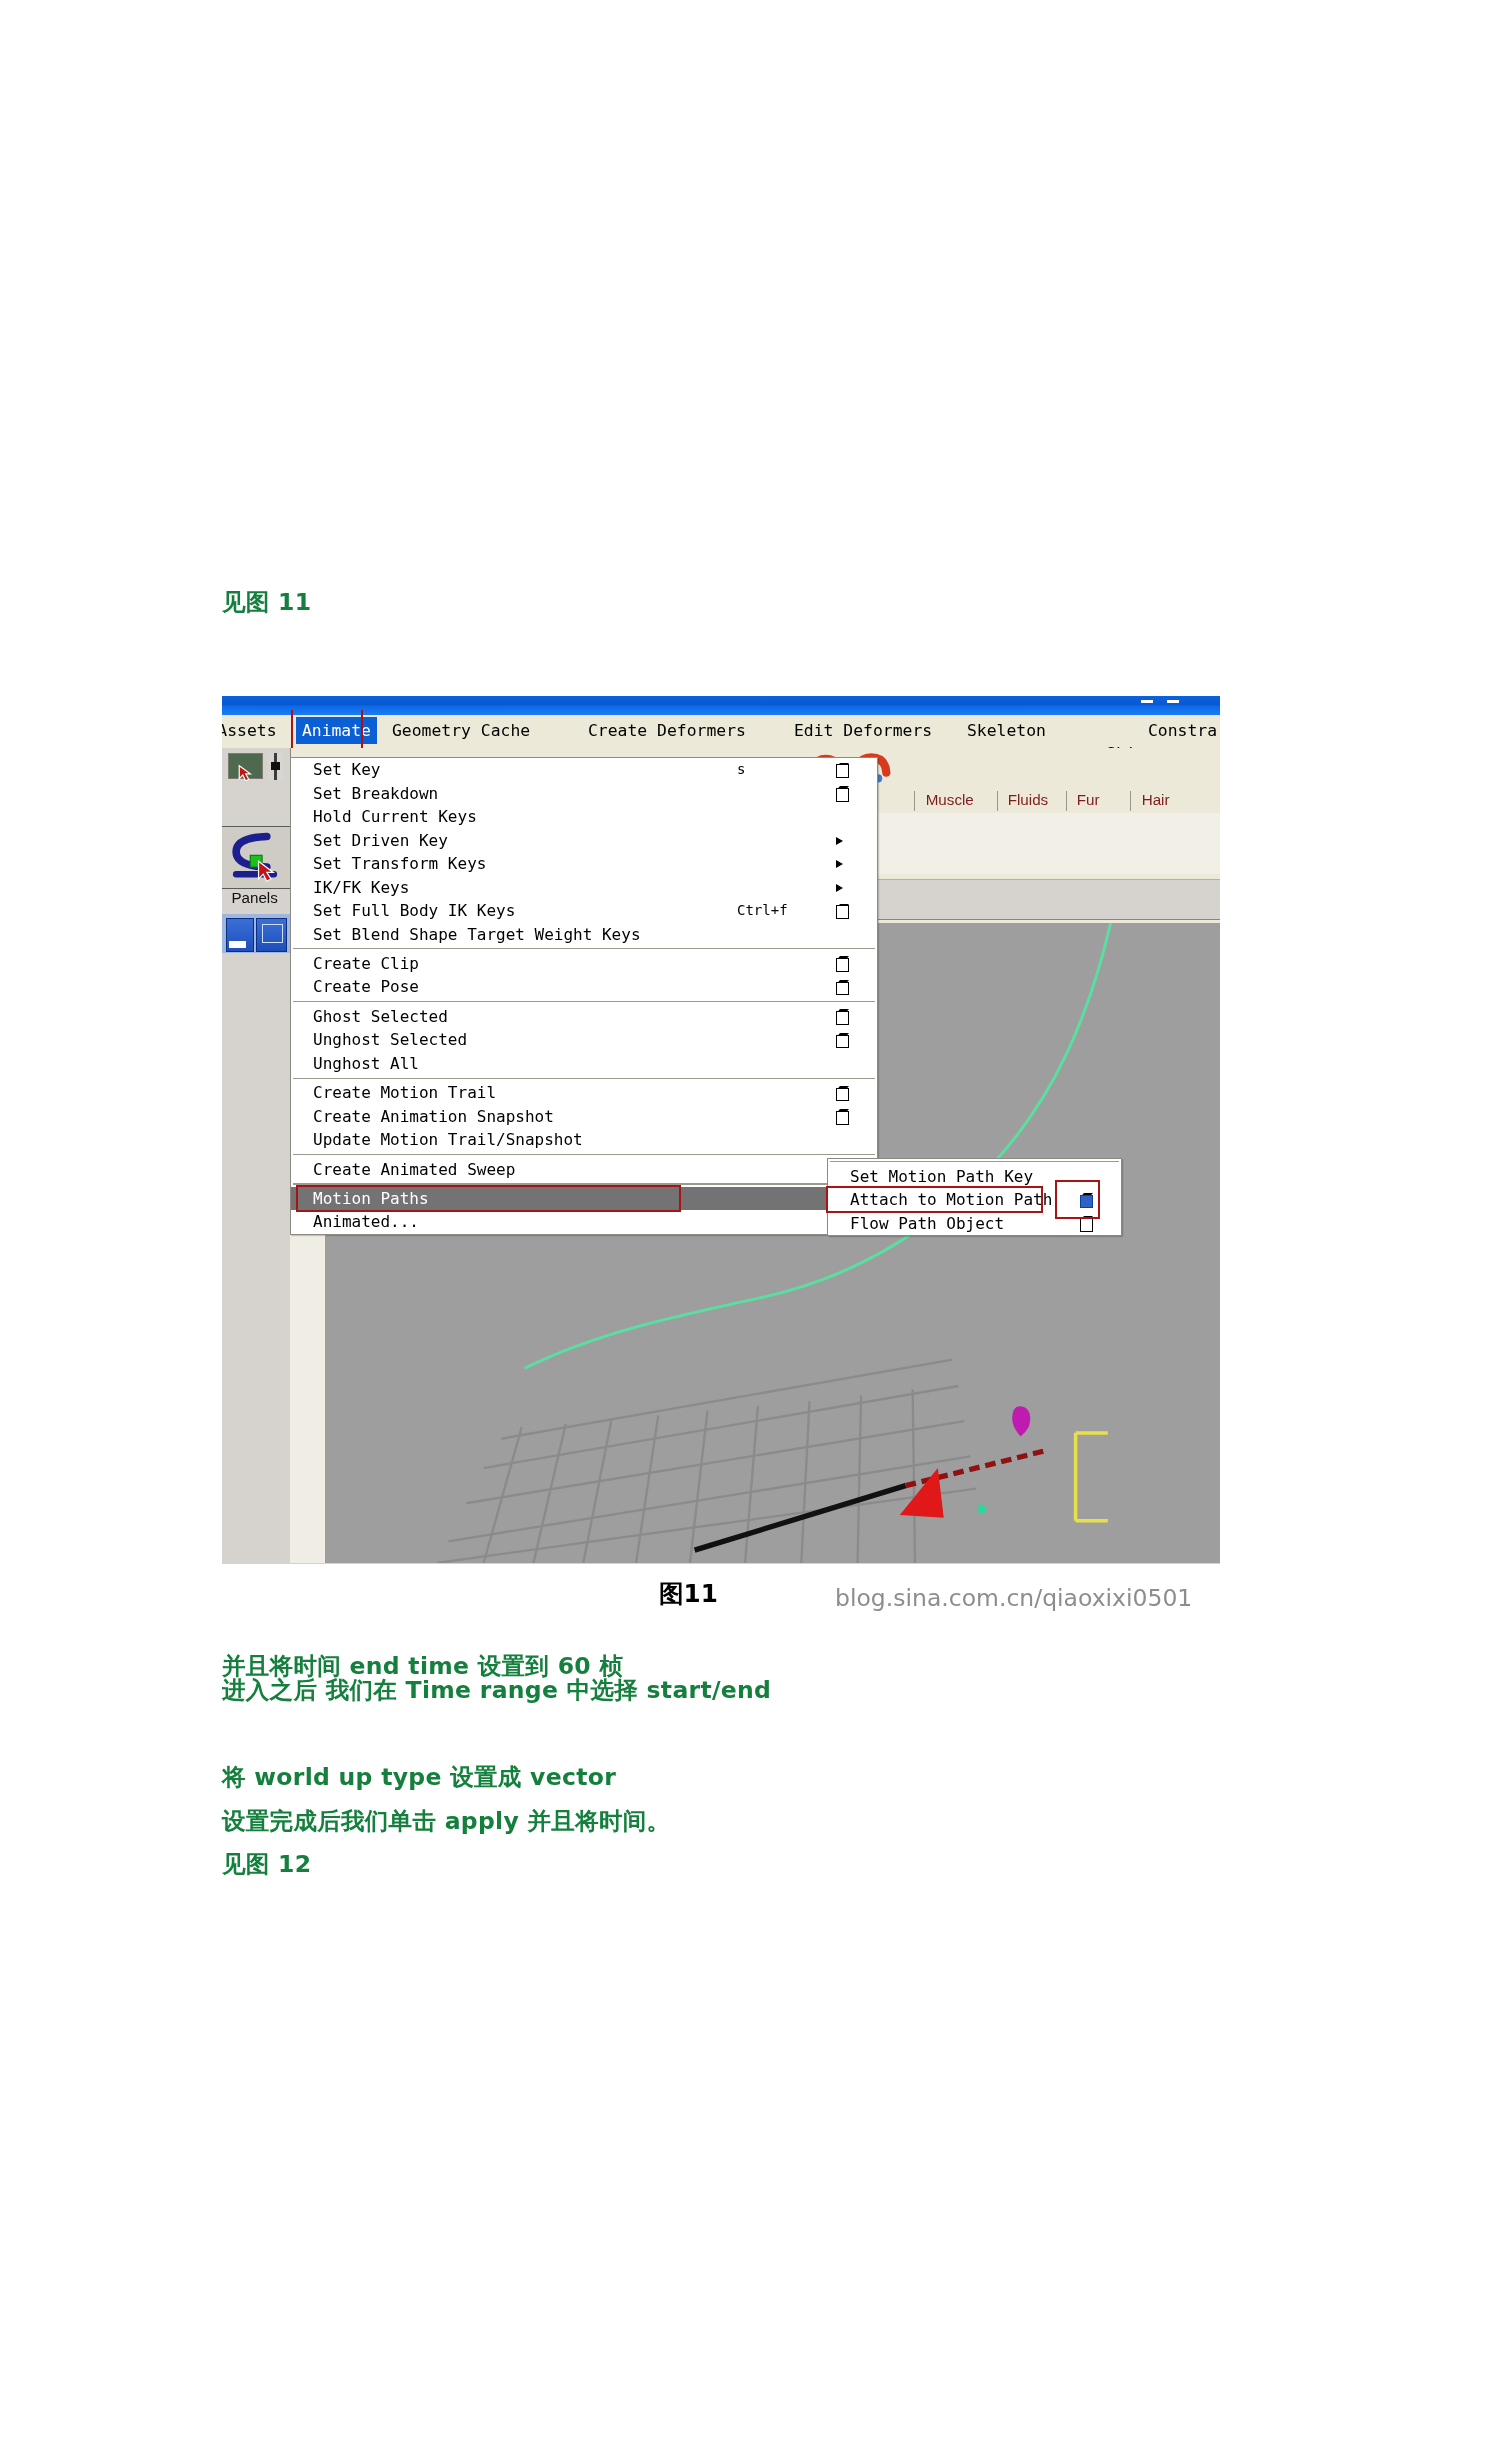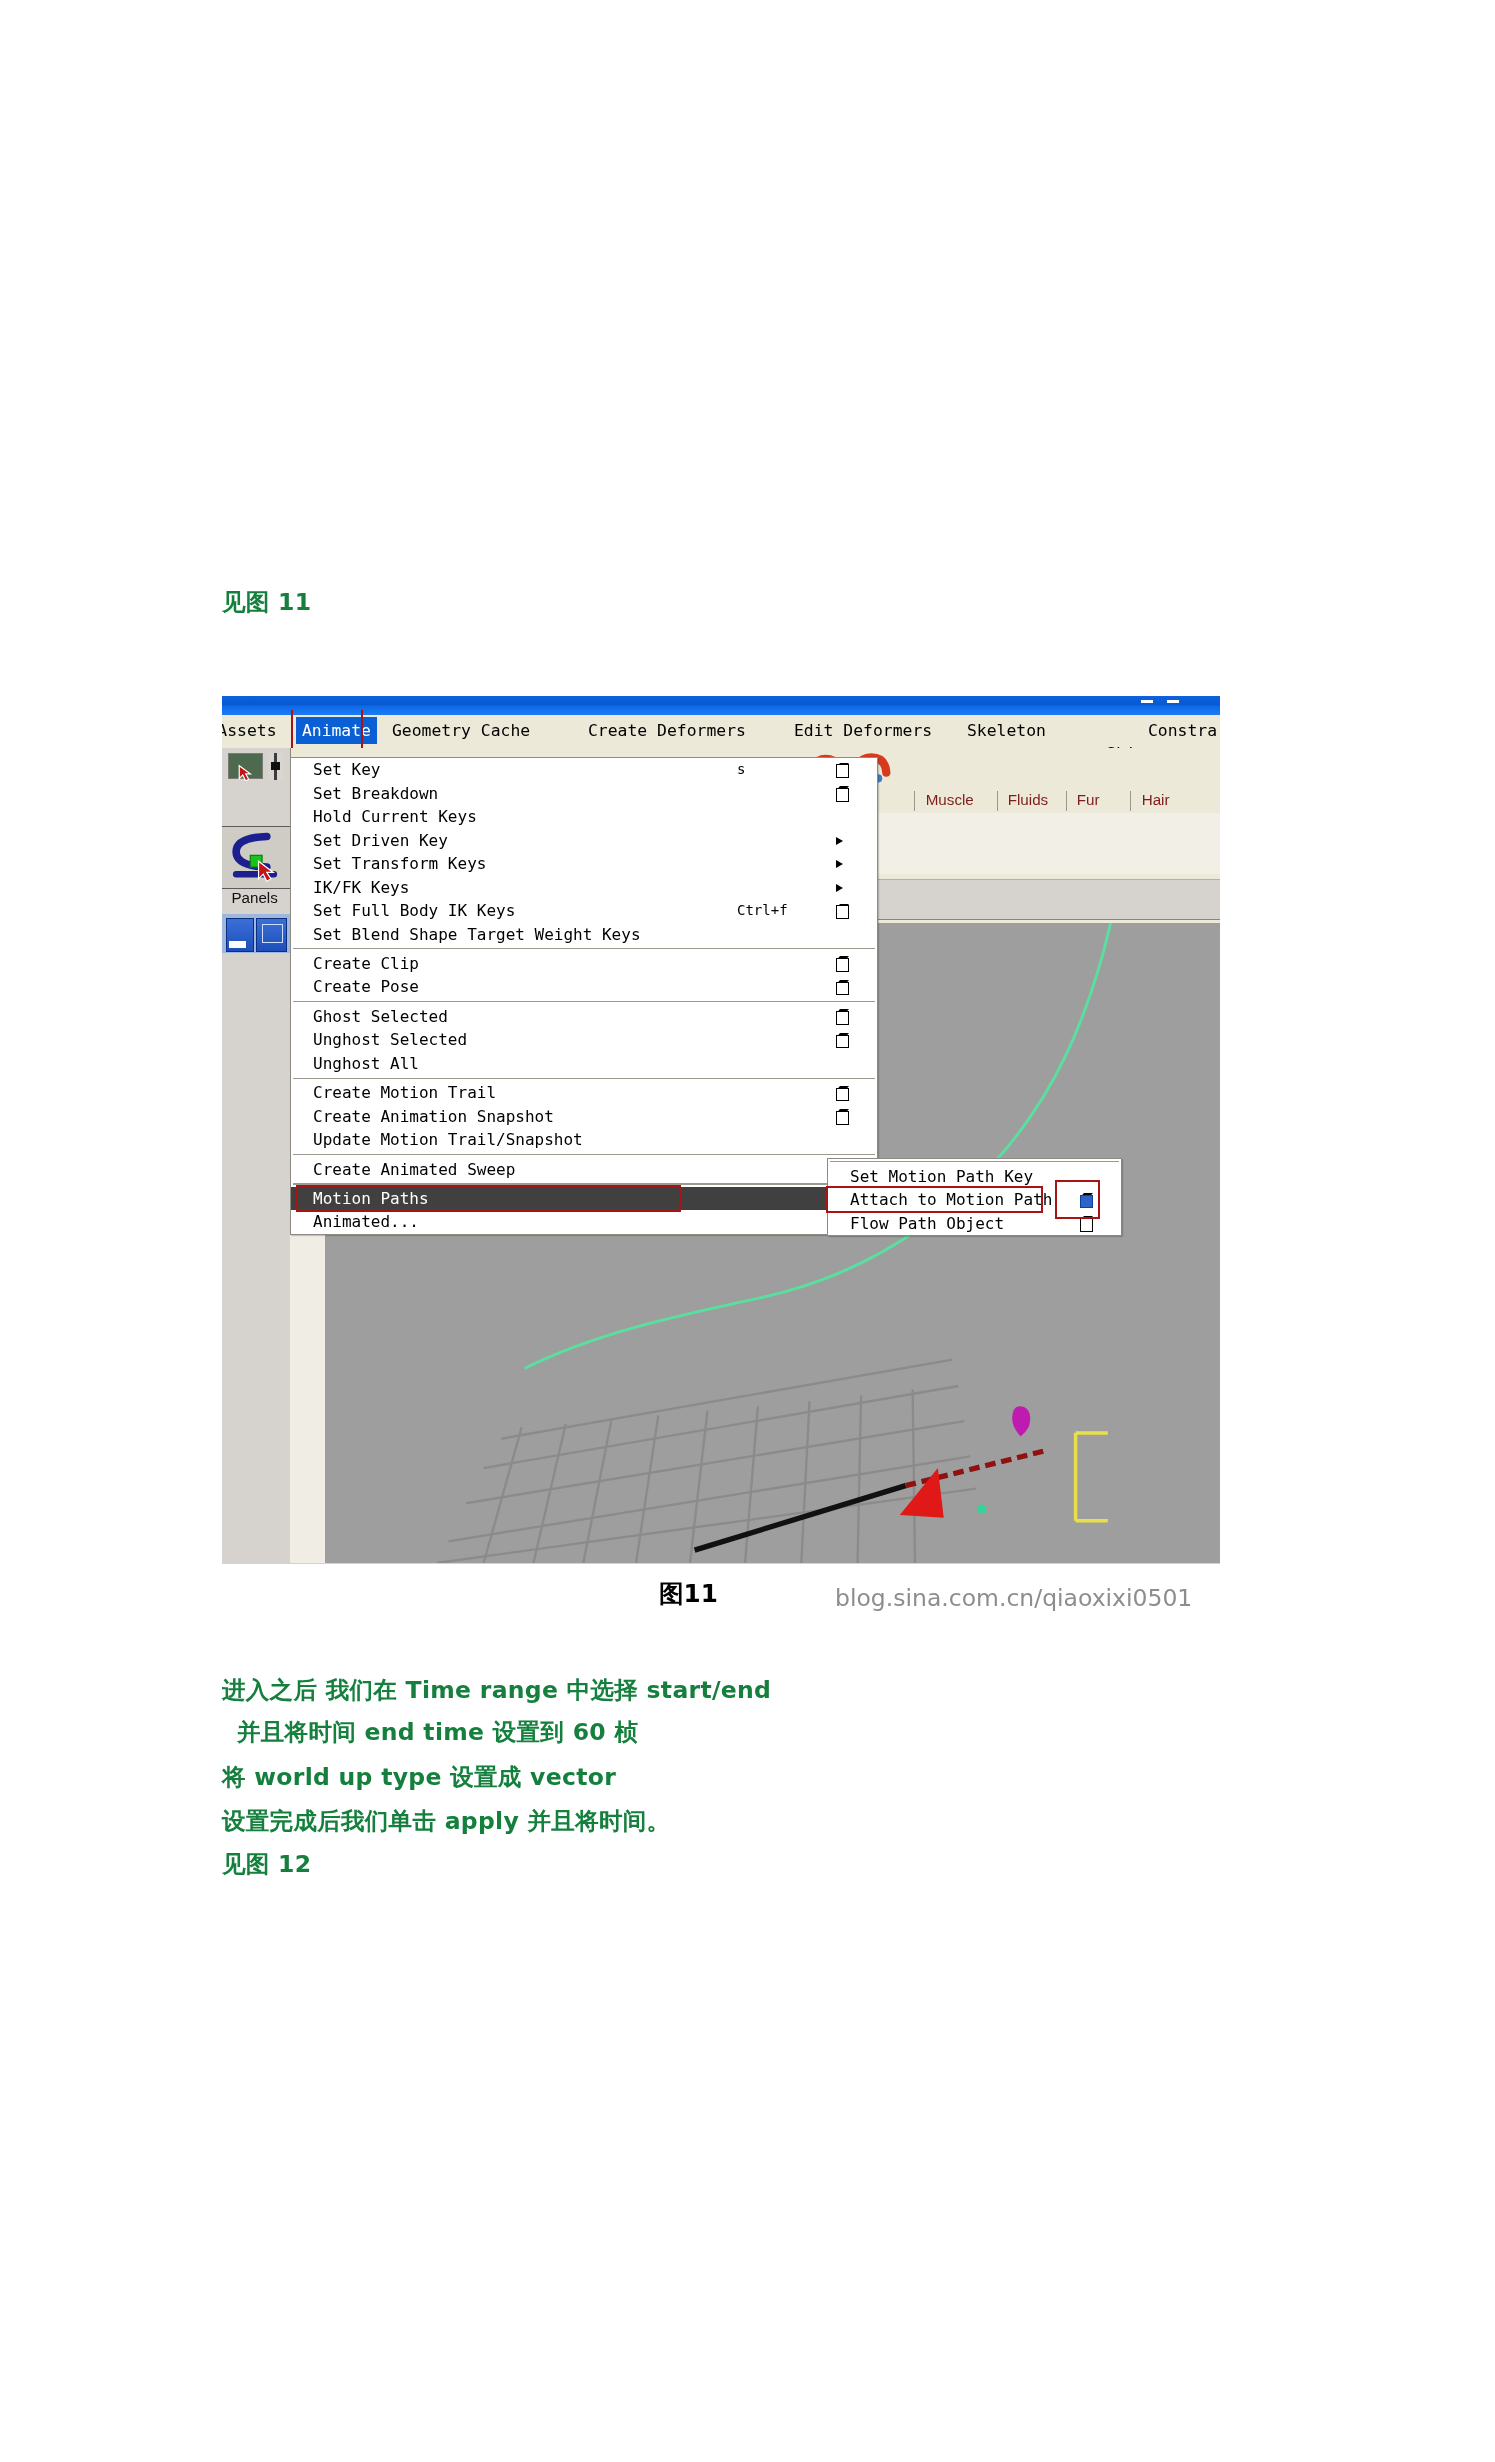--- a/index.html
+++ b/index.html
@@ -111,21 +111,21 @@
   .menu .mi .arrow{
     position:absolute;top:8.2px;width:0;height:0;
     border-left:7px solid #000;
     border-top:4.1px solid transparent;border-bottom:4.1px solid transparent;
   }
   .menu .sep{height:5.9px;position:relative;}
   .menu .sep:after{
     content:"";position:absolute;left:2.3px;right:2.3px;top:2.3px;height:1.2px;
     background:#9c998f;
   }
-  .mi.selected{background:#404040;}
+  .mi.selected{background:#737373;}
   .mi.selected .lbl{color:#ffffff;}
   .mi.selected .arrow{border-left-color:#ffffff;}
 
   
   .caption{
     position:absolute;font-size:24.6px;font-weight:bold;color:#000;
     font-family:"DejaVu Sans","Liberation Sans",sans-serif;
   }
   .watermark{
     position:absolute;font-size:23.5px;color:#8d8d8d;letter-spacing:0px;
@@ -388,17 +388,17 @@
 
   <div class="redbox" id="attach-callout" style="left: 604px; width: 217px; height: 27px; top: 490px;"></div>
   <div class="redbox" id="attach-opt-callout" style="left: 833px; width: 45px; height: 39px; top: 484px;"></div>
 
 </div>
 
 <div class="caption" style="left:659px;top:1577px;">图11</div>
 <div class="watermark" style="left:835px;top:1584px;">blog.sina.com.cn/qiaoxixi0501</div>
 
 <div class="doc-line sans" style="top:1674px;">进入之后 我们在 Time range 中选择 start/end</div>
-<div class="doc-line sans" style="top:1716px;margin-left:15px;">并且将时间 end time 设置到 60 桢</div>
+<div class="doc-line sans" style="top:1650px;">并且将时间 end time 设置到 60 桢</div>
 <div class="doc-line sans" style="top:1761px;">将 world up type 设置成  vector</div>
 <div class="doc-line sans" style="top:1805px;">设置完成后我们单击 apply 并且将时间。</div>
 <div class="doc-line sans" style="top:1848px;">见图 12</div>
 
 
 </body></html>

